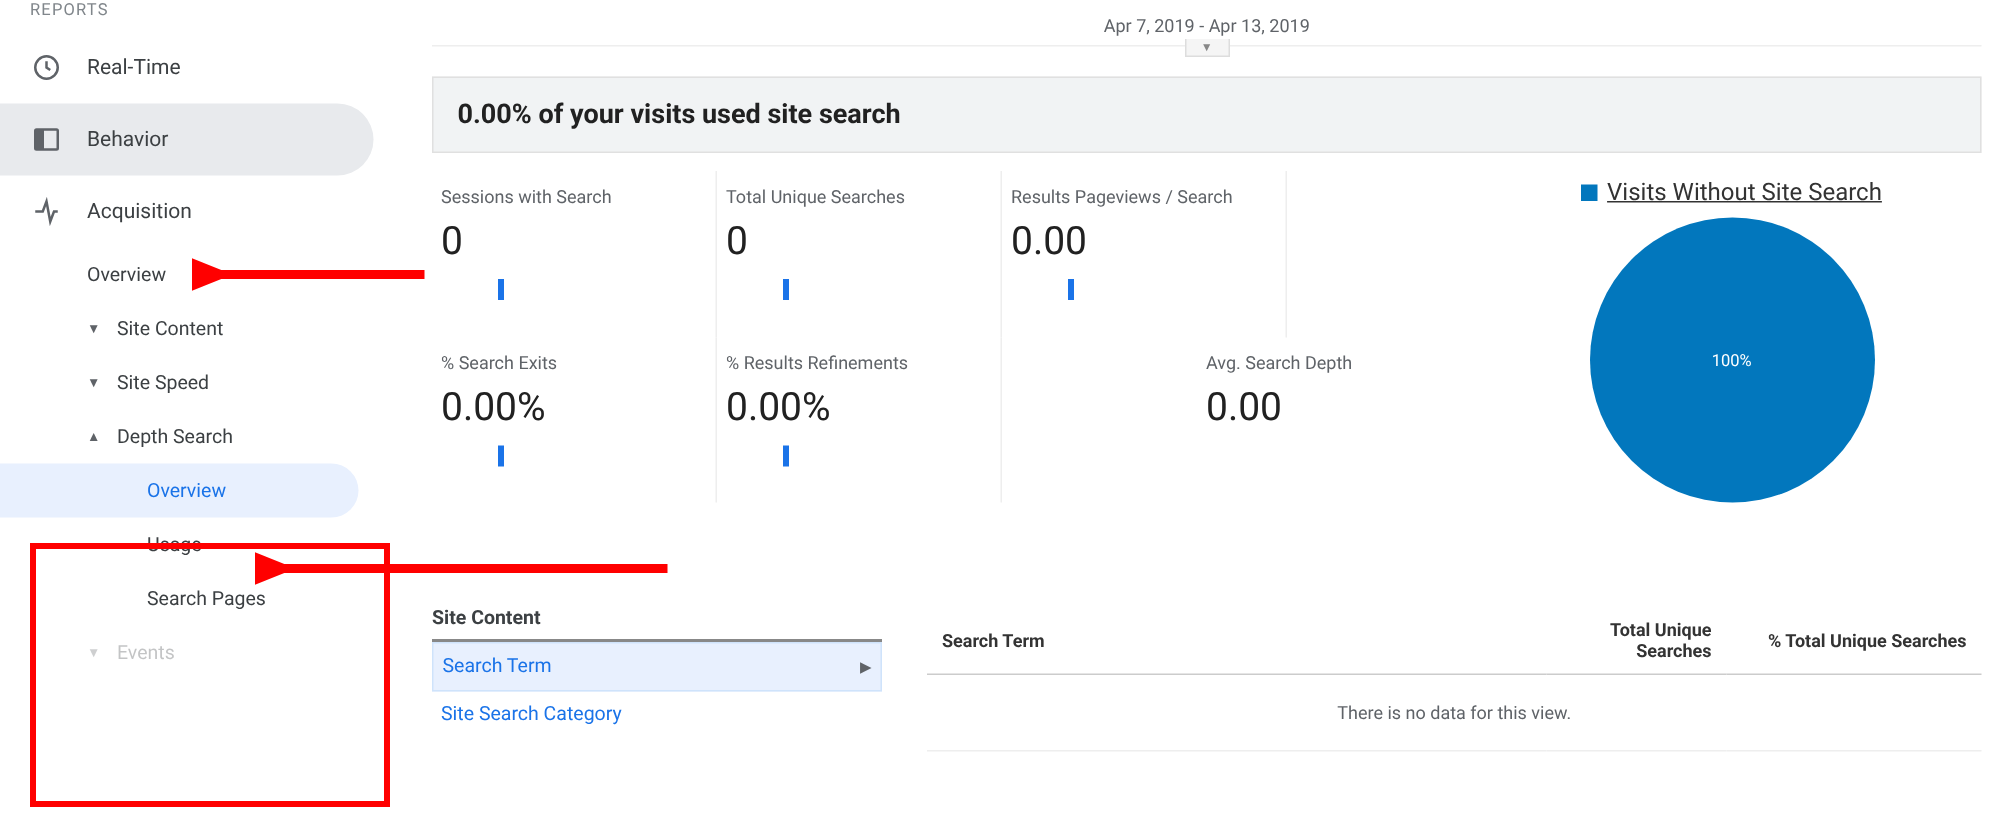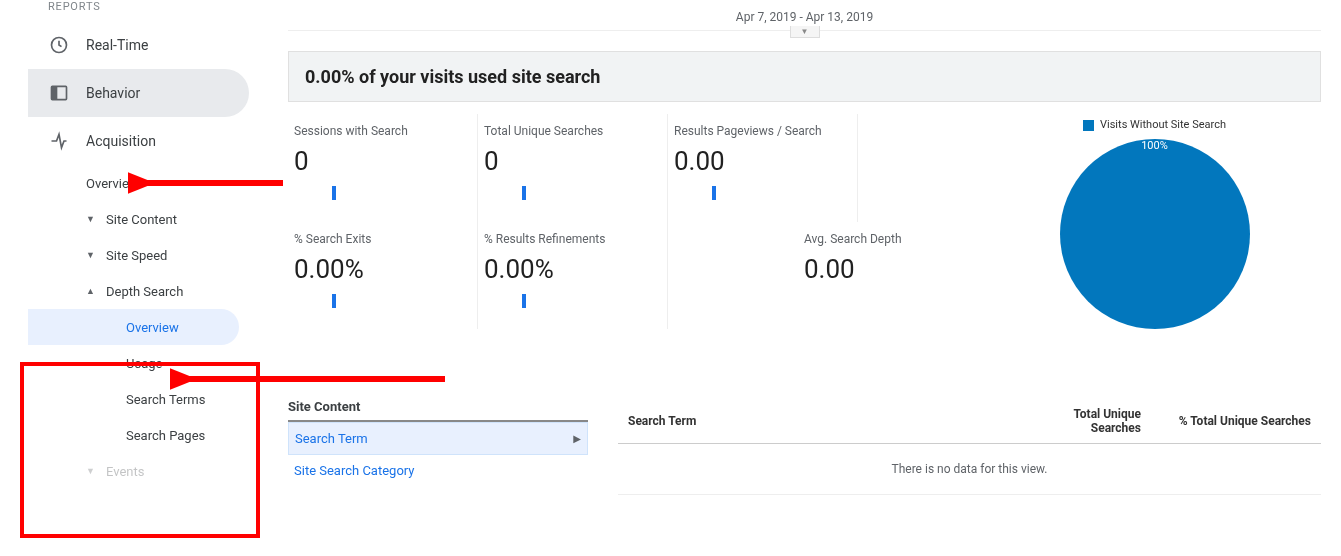--- a/index.html
+++ b/index.html
@@ -1,18 +1,18 @@
 <!DOCTYPE html>
 <html><head>
 <meta charset="utf-8">
 <style>
 * { box-sizing: border-box; margin: 0; padding: 0; }
 body { font-family: Roboto, Arial, sans-serif; font-size: 13px; color: #3c4043; background: #fff; width: 1341px; height: 556px; overflow: hidden; position: relative; }
 .layout { display: flex; height: 100%; }
-.sidebar { width: 260px; background: #fff; padding-top: 0; border-right: 1px solid transparent; padding-left: 28px; }
+.sidebar { width: 260px; background: #fff; padding-top: 0; border-right: 1px solid transparent; }
 .section-label { font-size: 11px; color: #80868b; letter-spacing: 0.8px; padding: 0 0 8px 20px; }
 .nav-item { display: flex; align-items: center; height: 48px; padding-left: 20px; cursor: pointer; color: #3c4043; border-radius: 0 24px 24px 0; margin-right: 10px; }
 .nav-item.active { background: #e8eaed; }
 .nav-item .icon { width: 22px; height: 22px; margin-right: 16px; display: flex; align-items: center; justify-content: center; color: #5f6368; }
 .nav-item .lbl { font-size: 14px; color: #3c4043; }
 .sub-item { display: flex; align-items: center; height: 36px; padding-left: 58px; cursor: pointer; font-size: 13px; color: #3c4043; border-radius: 0 18px 18px 0; margin-right: 20px; position: relative; }
 .sub-item.expandable { padding-left: 78px; }
 .sub-item .chev { position: absolute; left: 58px; font-size: 9px; color: #5f6368; }
 .sub3-item { display: flex; align-items: center; height: 36px; padding-left: 98px; cursor: pointer; font-size: 13px; color: #3c4043; border-radius: 0 18px 18px 0; margin-right: 20px; }
 .sub3-item.selected { background: #e8f0fe; color: #1a73e8; }
@@ -21,24 +21,24 @@
 .date-toggle { position: absolute; left: 50%; transform: translateX(-50%); top: 26px; width: 30px; height: 12px; border: 1px solid #ddd; border-top: none; background: #f5f5f5; display: flex; align-items: center; justify-content: center; font-size: 8px; color: #888; }
 .header-bar { background: #f1f3f4; border: 1px solid #e0e0e0; padding: 14px 16px; margin-top: 20px; font-size: 18px; font-weight: 700; color: #212121; }
 .content-row { display: flex; margin-top: 12px; }
 .metrics { display: flex; flex-wrap: wrap; flex: 0 0 700px; }
 .metric-cell { width: 190px; border-right: 1px solid #eee; padding: 10px 16px 20px 6px; position: relative; }
 .metric-cell:nth-child(4n) { border-right: none; }
 .metric-label { font-size: 12px; color: #5f6368; margin-bottom: 8px; }
 .metric-value { font-size: 26px; color: #212121; font-weight: 400; }
 .spark { margin-top: 10px; height: 14px; width: 100px; background: linear-gradient(to right, transparent 0%, transparent 38%, #1a73e8 38%, #1a73e8 42%, transparent 42%); }
 .chart-panel { flex: 1; padding-top: 4px; }
-.legend { text-align: center; font-size: 11px; color: #333; margin-bottom: 8px; }
+.legend { text-align: center; font-size: 16px; color: #333; margin-bottom: 8px; text-decoration: underline; }
 .legend-swatch { display: inline-block; width: 11px; height: 11px; background: #0277bd; margin-right: 6px; vertical-align: middle; }
 .pie-wrap { display: flex; justify-content: center; }
-.pie { width: 190px; height: 190px; border-radius: 50%; background: #0277bd; position: relative; display: flex; justify-content: center; color: #fff; font-size: 11px; }
+.pie { width: 190px; height: 190px; border-radius: 50%; background: #0277bd; position: relative; display: flex; align-items: center; justify-content: center; color: #fff; font-size: 11px; }
 .lower { display: flex; margin-top: 70px; gap: 30px; }
 .tabs-col { width: 300px; }
 .tabs-title { font-weight: 700; font-size: 13px; border-bottom: 2px solid #888; padding-bottom: 6px; }
 .tab-row { padding: 8px 6px; font-size: 13px; color: #1a73e8; cursor: pointer; display: flex; justify-content: space-between; align-items: center; }
 .tab-row.active { background: #e8f0fe; border: 1px solid #cfe3fb; }
 .tab-row .arrow { font-size: 10px; color: #5f6368; }
 .table-col { flex: 1; }
 .tbl { width: 100%; border-collapse: collapse; font-size: 12px; }
 .tbl th { text-align: right; font-weight: 700; padding: 8px 10px; border-bottom: 1px solid #ccc; color: #333; }
 .tbl th:first-child { text-align: left; }
@@ -101,23 +101,20 @@
     <div class="sub-item expandable">
         <span class="chev">▲</span>
         <span>Depth Search</span>
       </div>
 
     <div class="sub3-item selected">
         <span>Overview</span>
       </div>
     <div class="sub3-item">
         <span>Usage</span>
-      </div>
-    <div class="sub3-item">
-        <span>Search Terms</span>
       </div>
     <div class="sub3-item">
         <span>Search Pages</span>
       </div>
 
     <div class="sub-item expandable" style="opacity:.3">
         <span class="chev">▼</span>
         <span>Events</span>
       </div>
   </div>

